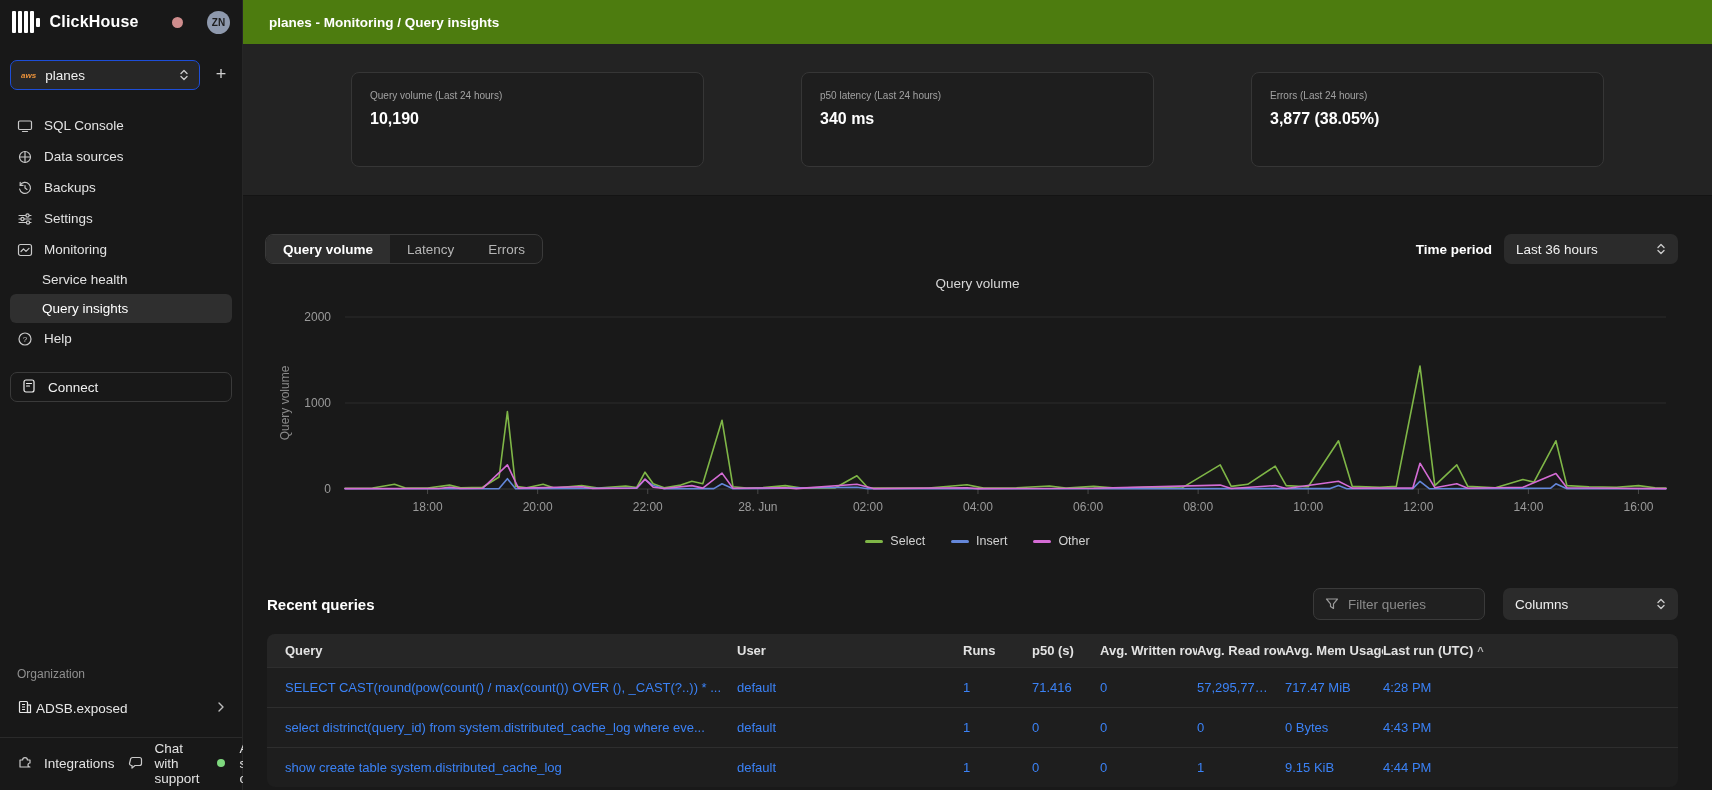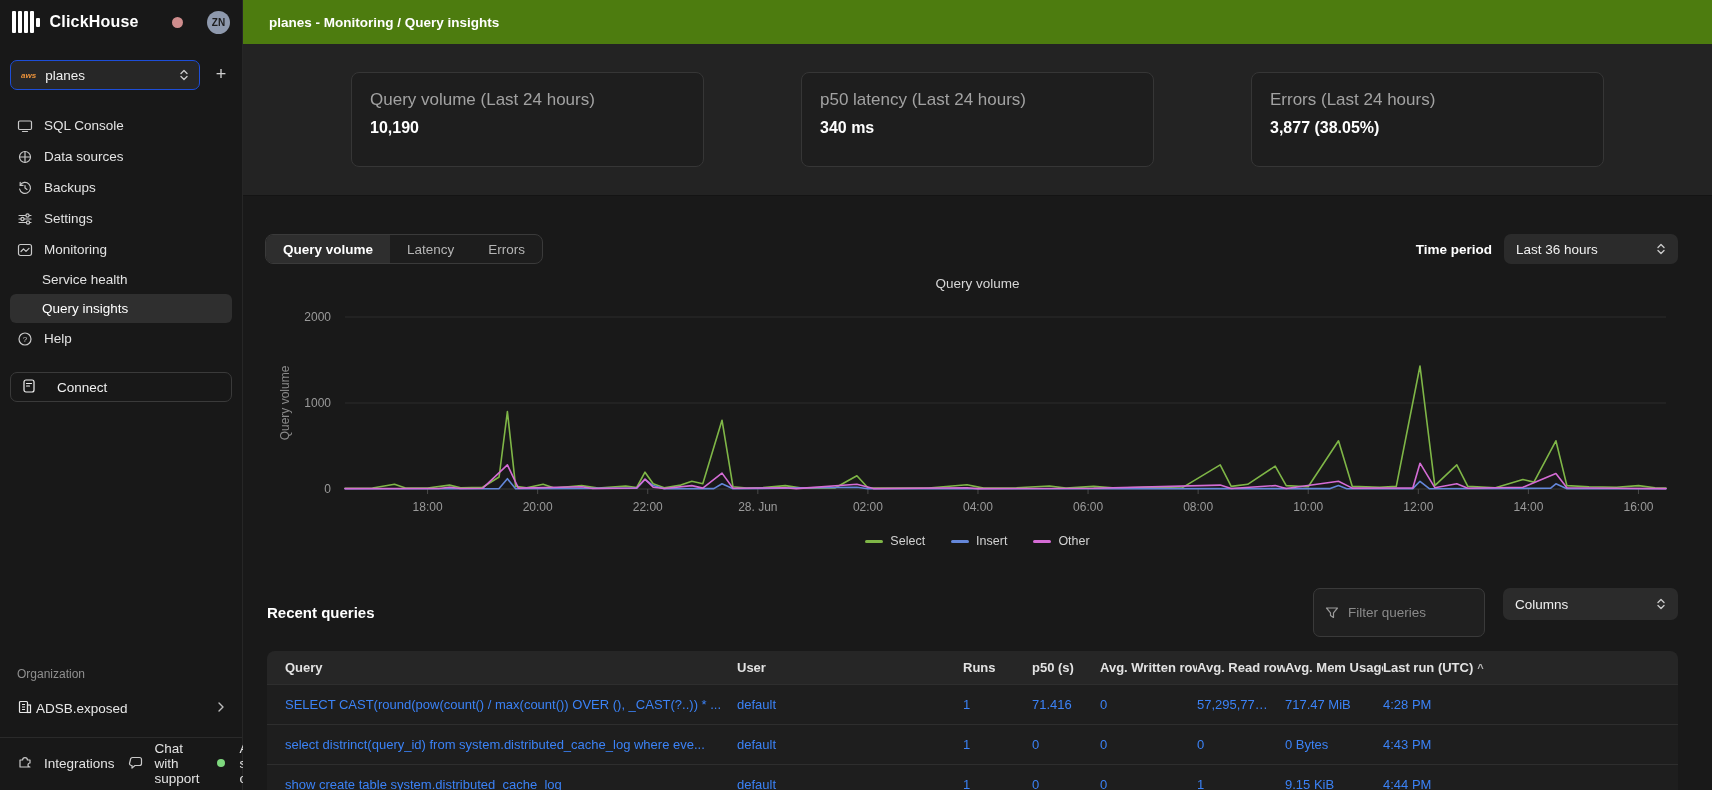--- a/index.html
+++ b/index.html
@@ -21,38 +21,38 @@
   .svc-select { flex:1; height:30px; background:#272727; border:1px solid #1d4ed8; border-radius:7px; display:flex; align-items:center; gap:9px; padding:0 10px; cursor:pointer; }
   .aws-ic { font-size:8px; font-weight:700; color:#e8913a; font-style:italic; }
   .svc-select .lbl { flex:1; font-size:13.5px; color:#f0f0f0; }
   .plus-btn { width:22px; height:22px; color:#cfcfcf; font-size:18px; line-height:20px; text-align:center; cursor:pointer; border-radius:5px; }
 
   .nav { margin-top:20px; display:flex; flex-direction:column; }
   .nav-item { height:31px; display:flex; align-items:center; gap:11px; padding:0 6px 0 7px; border-radius:6px; font-size:13.5px; color:#e3e3e3; cursor:pointer; }
   .nav-item .ic { width:16px; height:16px; color:#c9c9c9; display:flex; align-items:center; justify-content:center; flex-shrink:0; }
   .nav-item.sub { padding-left:32px; height:29px; }
   .nav-item.active { background:#2f2f2f; color:#fff; }
-  .connect-btn { margin-top:18px; height:30px; border:1px solid #3a3a3a; border-radius:7px; display:flex; align-items:center; gap:20px; padding:0 10px; font-size:13.5px; color:#f0f0f0; cursor:pointer; }
+  .connect-btn { margin-top:18px; height:30px; border:1px solid #3a3a3a; border-radius:7px; display:flex; align-items:center; gap:11px; padding:0 10px; font-size:13.5px; color:#f0f0f0; cursor:pointer; }
 
   .sidebar-spacer { flex:1; }
   .org-label { font-size:12px; color:#8f8f8f; padding:0 7px; margin-bottom:12px; }
   .org-item { height:30px; display:flex; align-items:center; gap:3px; padding:0 7px; font-size:13.5px; color:#e8e8e8; cursor:pointer; border-radius:6px; }
   .org-item .chev { margin-left:auto; color:#bdbdbd; }
   .sidebar-divider { height:1px; background:#2a2a2a; margin:14px -10px 10px; }
   .foot { display:flex; flex-direction:row; padding-bottom:12px; }
   .foot .nav-item { height:30px; }
   .status-dot { width:8px; height:8px; border-radius:50%; margin:0 4px; }
 
   
   .main { flex:1; display:flex; flex-direction:column; min-width:0; }
   .topbar { height:44px; background:#4d7c0f; display:flex; align-items:center; padding:0 26px; flex-shrink:0; }
   .breadcrumb { font-size:13.5px; font-weight:700; color:#fff; }
   .stat-band { height:152px; background:#232323; border-bottom:1px solid #141414; display:flex; align-items:center; justify-content:center; gap:97px; flex-shrink:0; }
   .stat-card { width:353px; height:95px; background:#1e1e1e; border:1px solid #363636; border-radius:8px; padding:17px 18px; display:flex; flex-direction:column; gap:9px; }
-  .stat-label { font-size:17px; color:#a2a2a2; }
+  .stat-label { font-size:10px; color:#a2a2a2; }
   .stat-value { font-size:16px; font-weight:700; color:#fff; }
 
   .content { flex:1; position:relative; background:#191919; }
   .ctl-row { margin:38px 34px 0 22px; display:flex; align-items:center; }
   .tab-group { display:flex; border:1px solid #3a3a3a; border-radius:8px; background:#1d1d1d; overflow:hidden; height:30px; }
   .tab { padding:0 17px; display:flex; align-items:center; font-size:13.5px; color:#b5b5b5; cursor:pointer; }
   .tab.active { background:#2e2e2e; color:#fff; font-weight:700; }
   .tp-wrap { margin-left:auto; display:flex; align-items:center; gap:12px; }
   .tp-label { font-size:13.5px; font-weight:700; color:#fff; }
   .select-box { width:174px; height:30px; background:#2b2b2b; border-radius:7px; display:flex; align-items:center; padding:0 12px; font-size:13.5px; color:#f0f0f0; cursor:pointer; }
@@ -61,21 +61,21 @@
 
   .chart-block { margin-top:12px; }
   .chart-title { text-align:center; font-size:13.5px; color:#d6d6d6; height:20px; }
   .legend { display:flex; justify-content:center; gap:26px; margin-top:6px; }
   .legend-item { display:flex; align-items:center; gap:7px; font-size:12.5px; color:#d2d2d2; cursor:pointer; }
   .legend-dash { width:18px; height:3px; border-radius:2px; }
 
   .rq-head { margin:40px 34px 0 24px; display:flex; align-items:center; }
   .rq-title { font-size:15px; font-weight:700; color:#fff; }
   .rq-controls { margin-left:auto; display:flex; gap:18px; }
-  .filter-input { width:172px; height:49px; background:#202020; border:1px solid #3a3a3a; border-radius:7px; display:flex; align-items:center; gap:9px; padding:0 11px; cursor:text; }
+  .filter-input { width:172px; height:32px; background:#202020; border:1px solid #3a3a3a; border-radius:7px; display:flex; align-items:center; gap:9px; padding:0 11px; cursor:text; }
   .filter-input .ph { font-size:13.5px; color:#8a8a8a; }
   .filter-input .ic { color:#9a9a9a; display:flex; }
   .cols-select { width:175px; height:32px; }
 
   .rq-table-wrap { margin:14px 34px 0 24px; border-radius:8px; overflow:hidden; background:#1e1e1e; }
   table { width:100%; border-collapse:collapse; table-layout:fixed; }
   thead tr { background:#262626; height:33px; }
   th { text-align:left; font-size:13px; font-weight:700; color:#e2e2e2; white-space:nowrap; overflow:hidden; }
   tbody tr { height:40px; border-top:1px solid #2e2e2e; }
   td { font-size:13px; color:#3b82f6; white-space:nowrap; overflow:hidden; text-overflow:ellipsis; padding-right:10px; }

